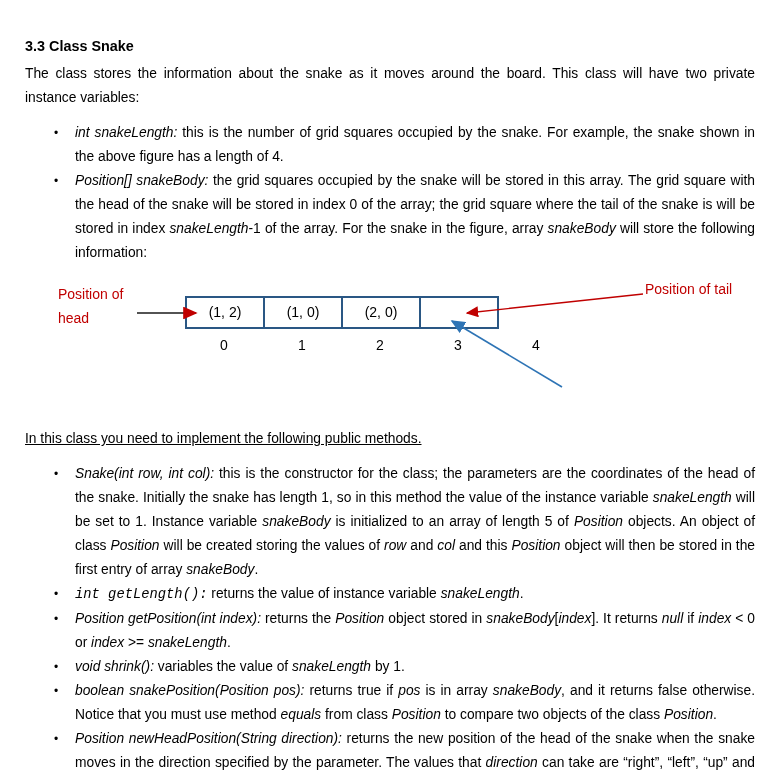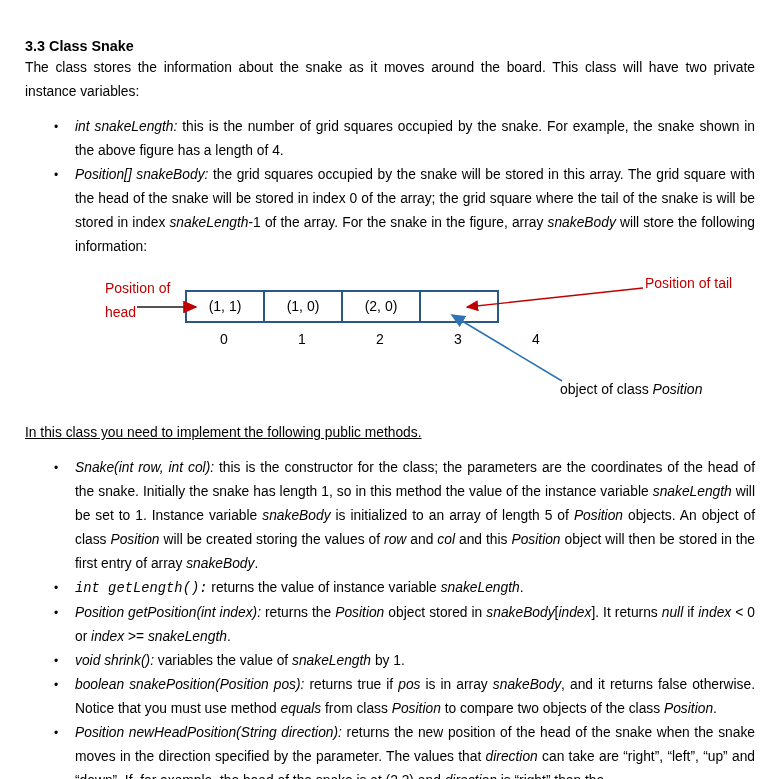--- a/index.html
+++ b/index.html
@@ -5,39 +5,39 @@
   * { margin:0; padding:0; box-sizing:border-box; }
   html,body { width:781px; height:779px; }
   body {
     background:#ffffff; color:#000;
     font-family:"Liberation Sans", sans-serif;
     font-size:13.8px; line-height:24px;
     overflow:hidden;
   }
   .page { padding:8px 26px 0 25px; }
   .heading { font-size:14.4px; font-weight:bold; line-height:20px;margin-top:28px; }
-  .para { margin-top:0; text-align:justify; }
+  .para { margin-top:6px; text-align:justify; }
   .mid { margin-top:12px;text-decoration:underline; }
   .list { margin-top:11px; }
   .item { display:flex; margin-left:29px; }
   .dot { width:21px; flex:none; font-size:12px; }
   .itext { flex:1; text-align:justify; }
   
   .diagram { position:relative; width:781px; height:146px; margin:4px 0 2px -25px; }
   .cells { position:absolute; left:185px; top:27px; display:flex; }
   .cell {
     width:80px; height:33px; margin-left:-2px;
     border:2px solid var(--table_border,#2A5784);
     text-align:center; line-height:29px; font-size:14px;
   }
   .cell:first-child { margin-left:0; }
   .indices { position:absolute; left:185px; top:64px; display:flex; }
   .indices span { width:78px; text-align:center; font-size:14px; }
   .rlabel { position:absolute; color:var(--red,#C00000); font-size:14px; line-height:24px; }
-  .head-label { left:58px; top:13px; width:88px;margin-left:47px; }
+  .head-label { left:58px; top:13px; width:88px; }
   .tail-label { left:645px; top:8px; width:88px; }
   .obj-label { position:absolute; left:560px; top:114px; font-size:14px; white-space:nowrap; }
   .arrows { position:absolute; left:0; top:0; }
 </style>
 </head>
 <body>
 
 <div class="page">
 
   <div class="heading">3.3 Class Snake</div>
@@ -50,21 +50,21 @@
       <div class="itext"><span style="font-style: italic;">int snakeLength:</span><span> this is the number of grid squares occupied by the snake. For example, the snake shown in the above figure has a length of 4.</span></div>
     </div>
     <div class="item">
       <span class="dot">•</span>
       <div class="itext"><span style="font-style: italic;">Position[] snakeBody:</span><span> the grid squares occupied by the snake will be stored in this array. The grid square with the head of the snake will be stored in index 0 of the array; the grid square where the tail of the snake is will be stored in index </span><span style="font-style: italic;">snakeLength</span><span>-1 of the array. For the snake in the figure, array </span><span style="font-style: italic;">snakeBody</span><span> will store the following information:</span></div>
     </div>
   </div>
 
   <div class="diagram">
     <div class="cells">
-      <div class="cell">(1, 1)</div>
+      <div class="cell">(1, 2)</div>
       <div class="cell">(1, 0)</div>
       <div class="cell">(2, 0)</div>
       <div class="cell"></div>
     </div>
     <div class="indices">
       <span>0</span>
       <span>1</span>
       <span>2</span>
       <span>3</span>
       <span>4</span>
@@ -79,21 +79,20 @@
           <path d="M0,0 L9,4 L0,8 Z" style="fill:var(--blue,#2E74B5)"></path>
         </marker>
       </defs>
       <line x1="137" y1="44" x2="196" y2="44" style="stroke:var(--black,#1a1a1a)" stroke-width="1.6" marker-end="url(#mred)"></line>
       <line x1="643" y1="25" x2="467" y2="44" style="stroke:var(--red,#C00000)" stroke-width="1.4" marker-end="url(#mred)"></line>
       <line x1="562" y1="118" x2="452" y2="52" style="stroke:var(--blue,#2E74B5)" stroke-width="1.6" marker-end="url(#mblue)"></line>
     </svg>
 
     <div class="rlabel head-label">Position of head</div>
     <div class="rlabel tail-label">Position of tail</div>
-    <div class="obj-label"><span>object of class </span><span style="font-style: italic;">Position</span></div>
   </div>
 
   <p class="para mid">In this class you need to implement the following public methods.</p>
 
   <div class="list">
     <div class="item">
       <span class="dot">•</span>
       <div class="itext"><span style="font-style: italic;">Snake(int row, int col):</span><span> this is the constructor for the class; the parameters are the coordinates of the head of the snake. Initially the snake has length 1, so in this method the value of the instance variable </span><span style="font-style: italic;">snakeLength</span><span> will be set to 1. Instance variable </span><span style="font-style: italic;">snakeBody</span><span> is initialized to an array of length 5 of </span><span style="font-style: italic;">Position</span><span> objects. An object of class </span><span style="font-style: italic;">Position</span><span> will be created storing the values of </span><span style="font-style: italic;">row</span><span> and </span><span style="font-style: italic;">col</span><span> and this </span><span style="font-style: italic;">Position</span><span> object will then be stored in the first entry of array </span><span style="font-style: italic;">snakeBody</span><span>.</span></div>
     </div>
     <div class="item">

